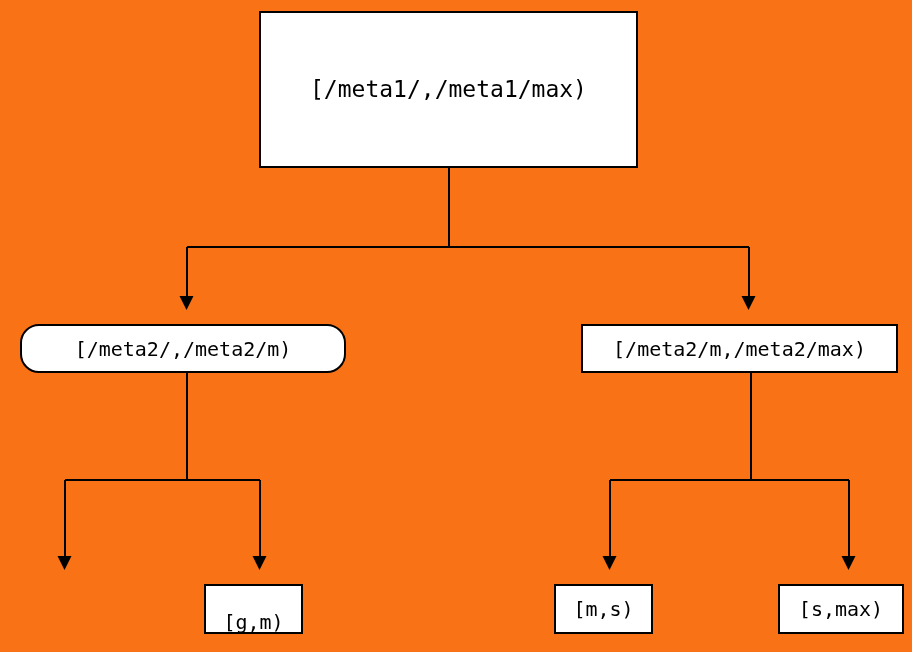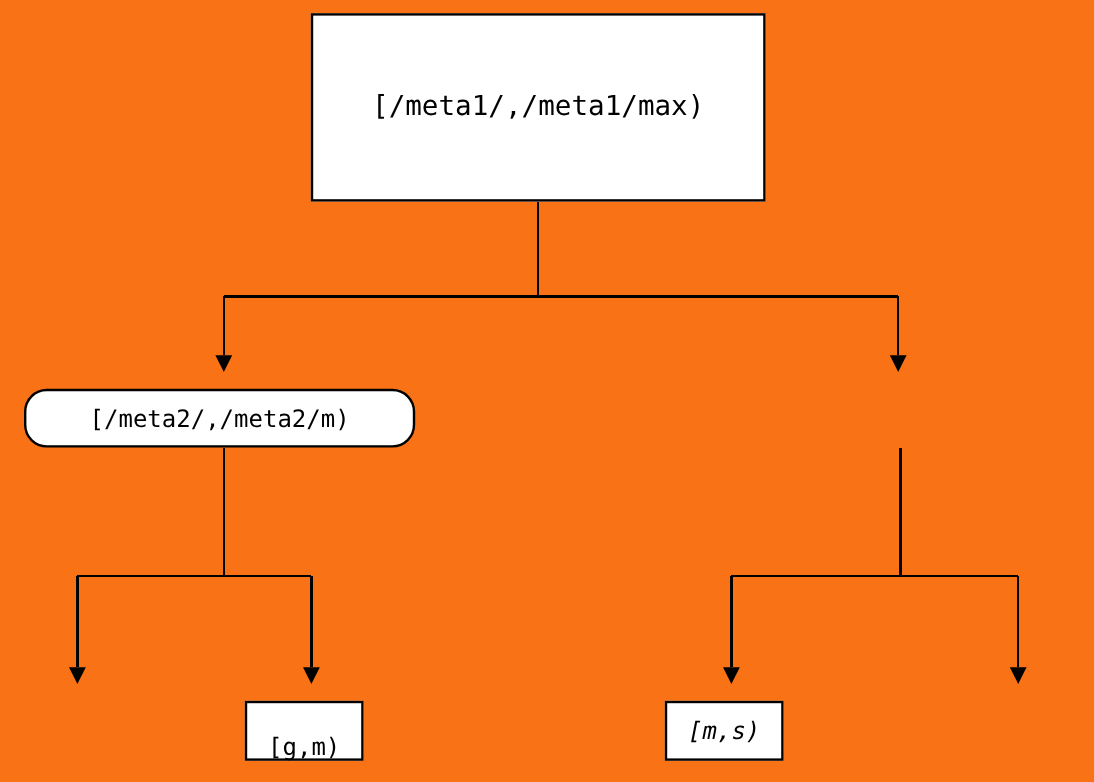--- a/index.html
+++ b/index.html
@@ -53,21 +53,21 @@
   #leaf-ag {
     left: 8px;    top: 584px;
     width: 99px;  height: 50px;
   }
   #leaf-gm {
     left: 204px;  top: 584px;
     width: 99px;  height: 50px; align-items: flex-end;
   }
   #leaf-ms {
     left: 554px;  top: 584px;
-    width: 99px;  height: 50px; font-style: italic;
+    width: 99px;  height: 50px;
   }
   #leaf-smax {
     left: 778px;  top: 584px;
     width: 126px; height: 50px;
   }
   .leaf .node-label { font-size: 20px; }
 
   
   .edge-svg {
     position: absolute;
@@ -118,24 +118,30 @@
   </svg>
 
   <div class="node" id="node-root">
     <span class="node-label">[/meta1/,/meta1/max)</span>
   </div>
 
   <div class="node" id="node-left">
     <span class="node-label">[/meta2/,/meta2/m)</span>
   </div>
 
+  <div class="node" id="node-right">
+    <span class="node-label">[/meta2/m,/meta2/max)</span>
+  </div>
 
 
   <div class="node leaf" id="leaf-gm">
     <span class="node-label">[g,m)</span>
   </div>
 
   <div class="node leaf" id="leaf-ms">
     <span class="node-label">[m,s)</span>
   </div>
 
+  <div class="node leaf" id="leaf-smax">
+    <span class="node-label">[s,max)</span>
+  </div>
 
 </div>
 
 </body></html>

